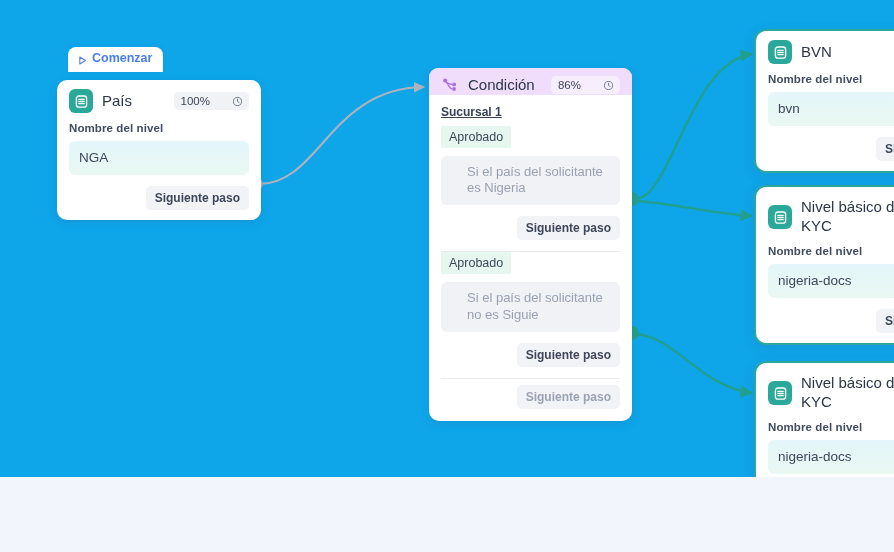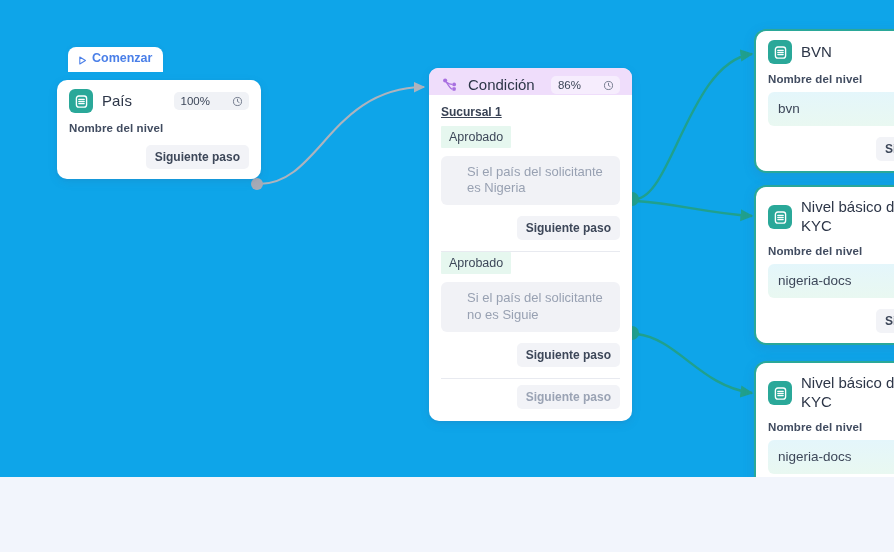--- a/index.html
+++ b/index.html
@@ -229,20 +229,21 @@
         <span class="clock">
           <svg viewBox="0 0 12 12" width="11" height="11">
             <circle cx="6" cy="6" r="4.4" fill="none" stroke="#6b7487" stroke-width="1"></circle>
             <path d="M6 3.5 V6 L7.7 7" fill="none" stroke="#6b7487" stroke-width="1" stroke-linecap="round"></path>
           </svg>
         </span>
       </span>
     </div>
     <div class="node-body">
       <div class="field-label">Nombre del nivel</div>
+      <div class="value-box">NGA</div>
       <div class="next-row">
         <span class="next-chip">Siguiente paso</span>
       </div>
     </div>
   </div>
 
   <div class="node" style="left:429px; top:68px; width:203px;">
     <div class="node-head cond">
       <span style="flex:none;display:flex;">
         <svg viewBox="0 0 20 20" width="18" height="18">

